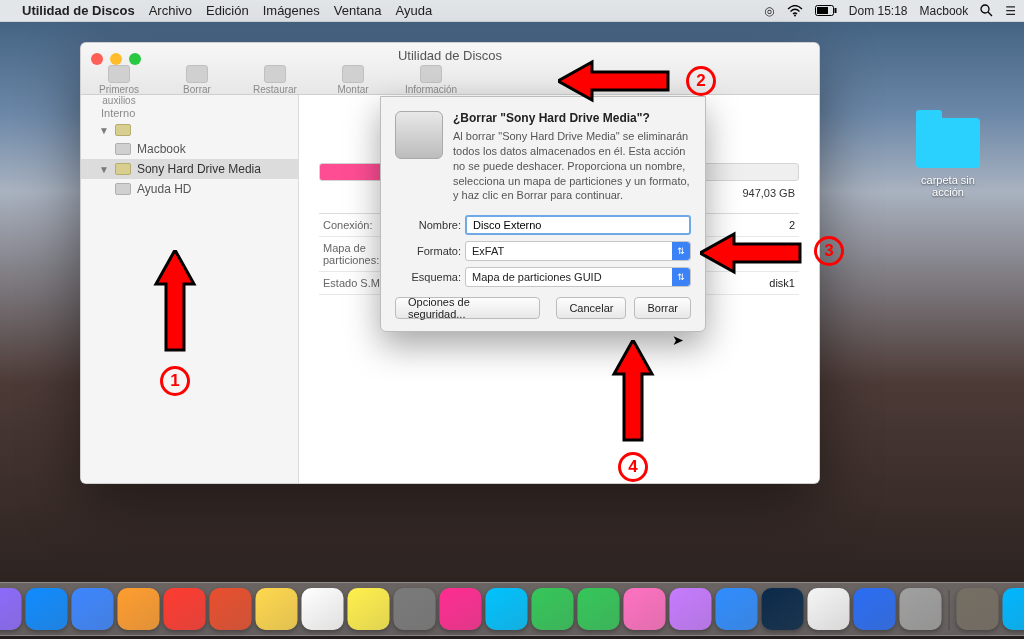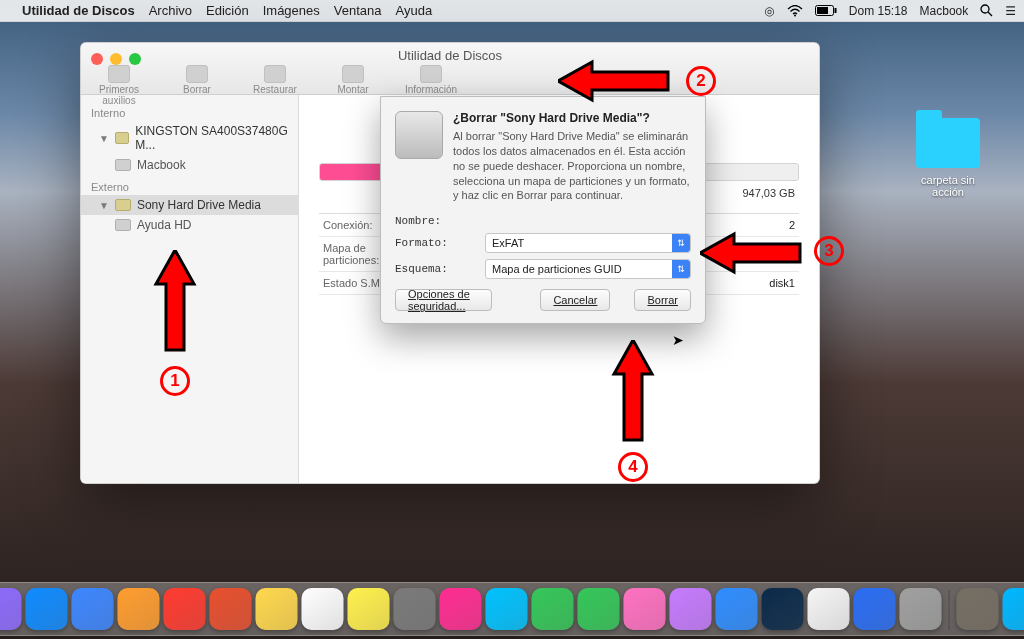--- a/index.html
+++ b/index.html
@@ -54,21 +54,21 @@
   .traffic span { width:12px; height:12px; border-radius:50%; display:block; }
   .tl-close{background:#ff5f57;} .tl-min{background:#ffbd2e;} .tl-max{background:#28c940;}
   .win-title { font-size:13px; color:#555; padding-top:5px; }
   .toolbar { display:flex; justify-content:flex-start; gap:2px; margin-top:2px; }
   .tb-btn { width:76px; text-align:center; font-size:10px; color:#8a8a8a; }
   .tb-btn .ic { width:22px;height:18px;margin:0 auto 1px;background:#d0d0d0;border-radius:3px;border:1px solid #c0c0c0; }
   .win-body { flex:1; display:flex; background:#fff; }
 
   
   .sidebar { width:218px; background:#f5f5f5; border-right:1px solid #dcdcdc; font-size:12px; padding-top:6px; }
-  .sb-section { color:#8a8a8a; font-size:11px; padding:6px 10px 2px; }
+  .sb-section { color:#8a8a8a; font-size:11px; padding:6px 20px 2px; }
   .sb-item { display:flex; align-items:center; gap:6px; padding:3px 8px 3px 18px; color:#333; }
   .sb-item.sub { padding-left:34px; color:#555; }
   .sb-item .disc { font-size:10px; color:#7a7a7a; }
   .sb-item .diskicon { width:16px;height:12px;background:#d8ce8f;border:1px solid #b7ad6e;border-radius:2px; }
   .sb-item .diskicon.gray { background:#d0d0d0;border-color:#b0b0b0; }
   .sb-item.selected { background:#dcdcdc; }
 
   
   .main { flex:1; position:relative; font-size:11px; color:#444; }
   .capacity-bar { position:absolute; top:68px; left:20px; right:20px; height:18px; border-radius:3px;
@@ -86,32 +86,32 @@
     background:#f3f3f3; border:1px solid #bcbcbc; border-radius:0 0 6px 6px;
     box-shadow:0 14px 34px rgba(0,0,0,.35); padding:14px 14px 12px;
     font-size:11px;
   }
   .sheet-head { display:flex; gap:10px; }
   .sheet-icon { width:48px;height:48px;background:linear-gradient(#e8e8e8,#bcbcbc);border-radius:6px;border:1px solid #aaa; flex:none; }
   .sheet-title { font-weight:600; font-size:12px; margin-bottom:4px; }
   .sheet-desc { color:#555; line-height:1.35; }
   .sheet-form { margin-top:12px; }
   .frow { display:flex; align-items:center; margin-bottom:6px; }
-  .frow label { width:66px; text-align:left; margin-right:24px; color:#333;font-family:Liberation Mono, monospace; }
+  .frow label { width:66px; text-align:right; margin-right:4px; color:#333; }
   .frow input[type=text] {
     flex:1; height:20px; border:2px solid #6fa9e6; border-radius:3px; padding:0 6px;
     font-size:11px; outline:none; background:#fff;
   }
   .frow .select {
     flex:1; height:20px; background:#fff; border:1px solid #c6c6c6; border-radius:3px;
     display:flex; align-items:center; padding:0 6px; position:relative; font-size:11px;
   }
   .frow .select .chev { position:absolute; right:0; top:0; bottom:0; width:18px;
     background:#3b82f6; border-radius:0 3px 3px 0; display:flex; align-items:center; justify-content:center; color:#fff;font-size:9px; }
-  .sheet-buttons { display:flex; gap:24px; margin-top:10px;text-decoration:underline; }
+  .sheet-buttons { display:flex; gap:8px; margin-top:10px; }
   .btn { height:22px; padding:0 12px; background:linear-gradient(#fdfdfd,#e8e8e8);
     border:1px solid #bcbcbc; border-radius:4px; font-size:11px; display:flex;align-items:center;justify-content:center; }
   .sheet-buttons .spacer { flex:1; }
 
   
   .arrow { position:absolute; pointer-events:none; }
   .arrow svg { display:block; }
   .numcircle {
     position:absolute; width:30px;height:30px;border:3px solid #ff0000;border-radius:50%;
     display:flex;align-items:center;justify-content:center;font-weight:700;color:#ff0000;
@@ -192,27 +192,25 @@
       <div class="tb-btn"><div class="ic"></div><span>Información</span></div>
     </div>
   </div>
 
   <div class="win-body">
     <div class="sidebar">
       <div class="sb-section">Interno</div>
       <div class="sb-item">
         <span class="disc">▼</span>
         <span class="diskicon"></span>
-        <span>KINGSTON SA400S37480G M...</span>
       </div>
       <div class="sb-item sub">
         <span class="diskicon gray"></span>
         <span>Macbook</span>
       </div>
-      <div class="sb-section">Externo</div>
       <div class="sb-item selected">
         <span class="disc">▼</span>
         <span class="diskicon"></span>
         <span>Sony Hard Drive Media</span>
       </div>
       <div class="sb-item sub">
         <span class="diskicon gray"></span>
         <span>Ayuda HD</span>
       </div>
     </div>
@@ -260,20 +258,21 @@
   <div class="sheet-head">
     <div class="sheet-icon"></div>
     <div>
       <div class="sheet-title">¿Borrar "Sony Hard Drive Media"?</div>
       <div class="sheet-desc">Al borrar "Sony Hard Drive Media" se eliminarán todos los datos almacenados en él. Esta acción no se puede deshacer. Proporciona un nombre, selecciona un mapa de particiones y un formato, y haz clic en Borrar para continuar.</div>
     </div>
   </div>
   <div class="sheet-form">
     <div class="frow">
       <label>Nombre:</label>
+      <input type="text" value="Disco Externo" style="">
     </div>
     <div class="frow">
       <label>Formato:</label>
       <div class="select">
         <span>ExFAT</span>
         <span class="chev">⇅</span>
       </div>
     </div>
     <div class="frow">
       <label>Esquema:</label>

